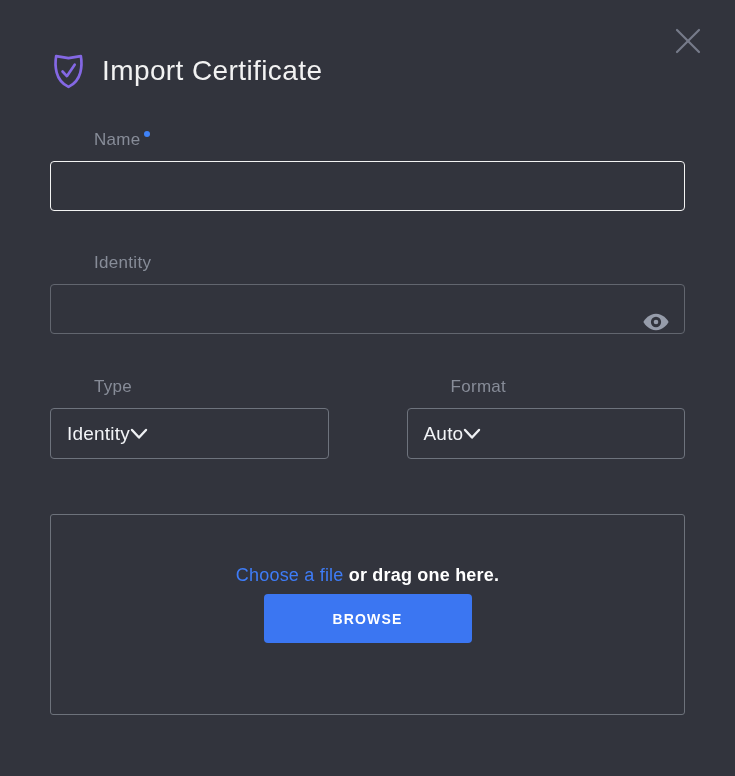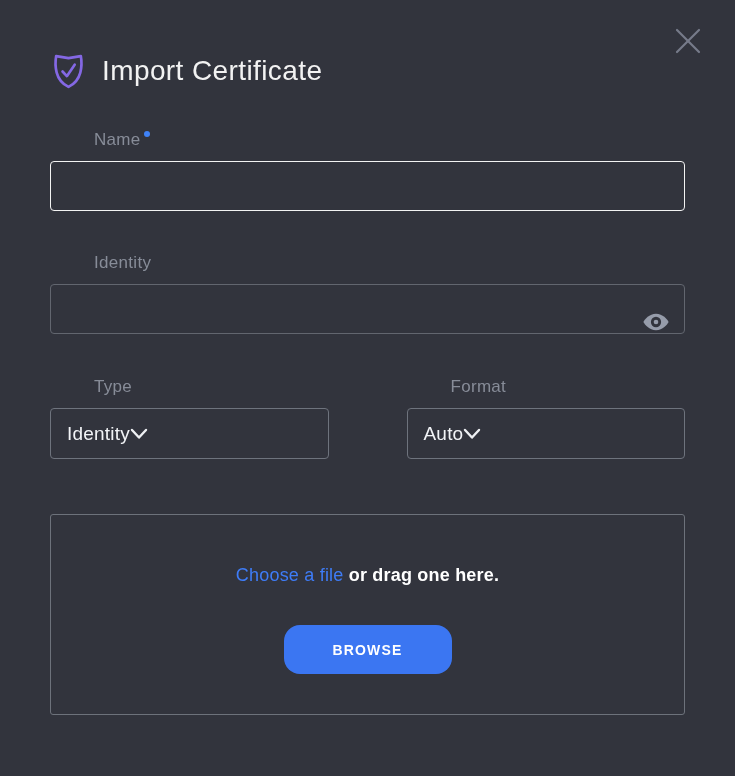--- a/index.html
+++ b/index.html
@@ -142,26 +142,26 @@
     color: #3e7cf7;
     font-weight: 400;
     cursor: pointer;
     text-decoration: none;
   }
   .drag-hint {
     color: #ffffff;
     font-weight: 700;
   }
   .browse-btn {
-    margin-top: 39px;
-    width: 168px;
+    margin-top: 8px;
+    width: 208px;
     height: 49px;
     background: #3b76f2;
     border: none;
-    border-radius: 16px;
+    border-radius: 4px;
     color: #ffffff;
     font-family: "Liberation Sans", sans-serif;
     font-size: 14px;
     font-weight: 700;
     letter-spacing: 1.2px;
     cursor: pointer;
   }
 </style>
 </head>
 <body>

